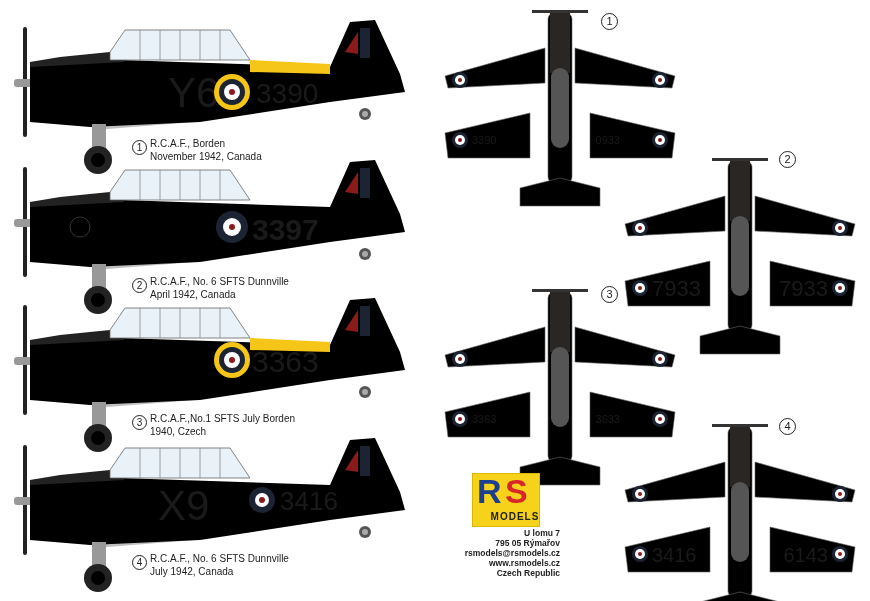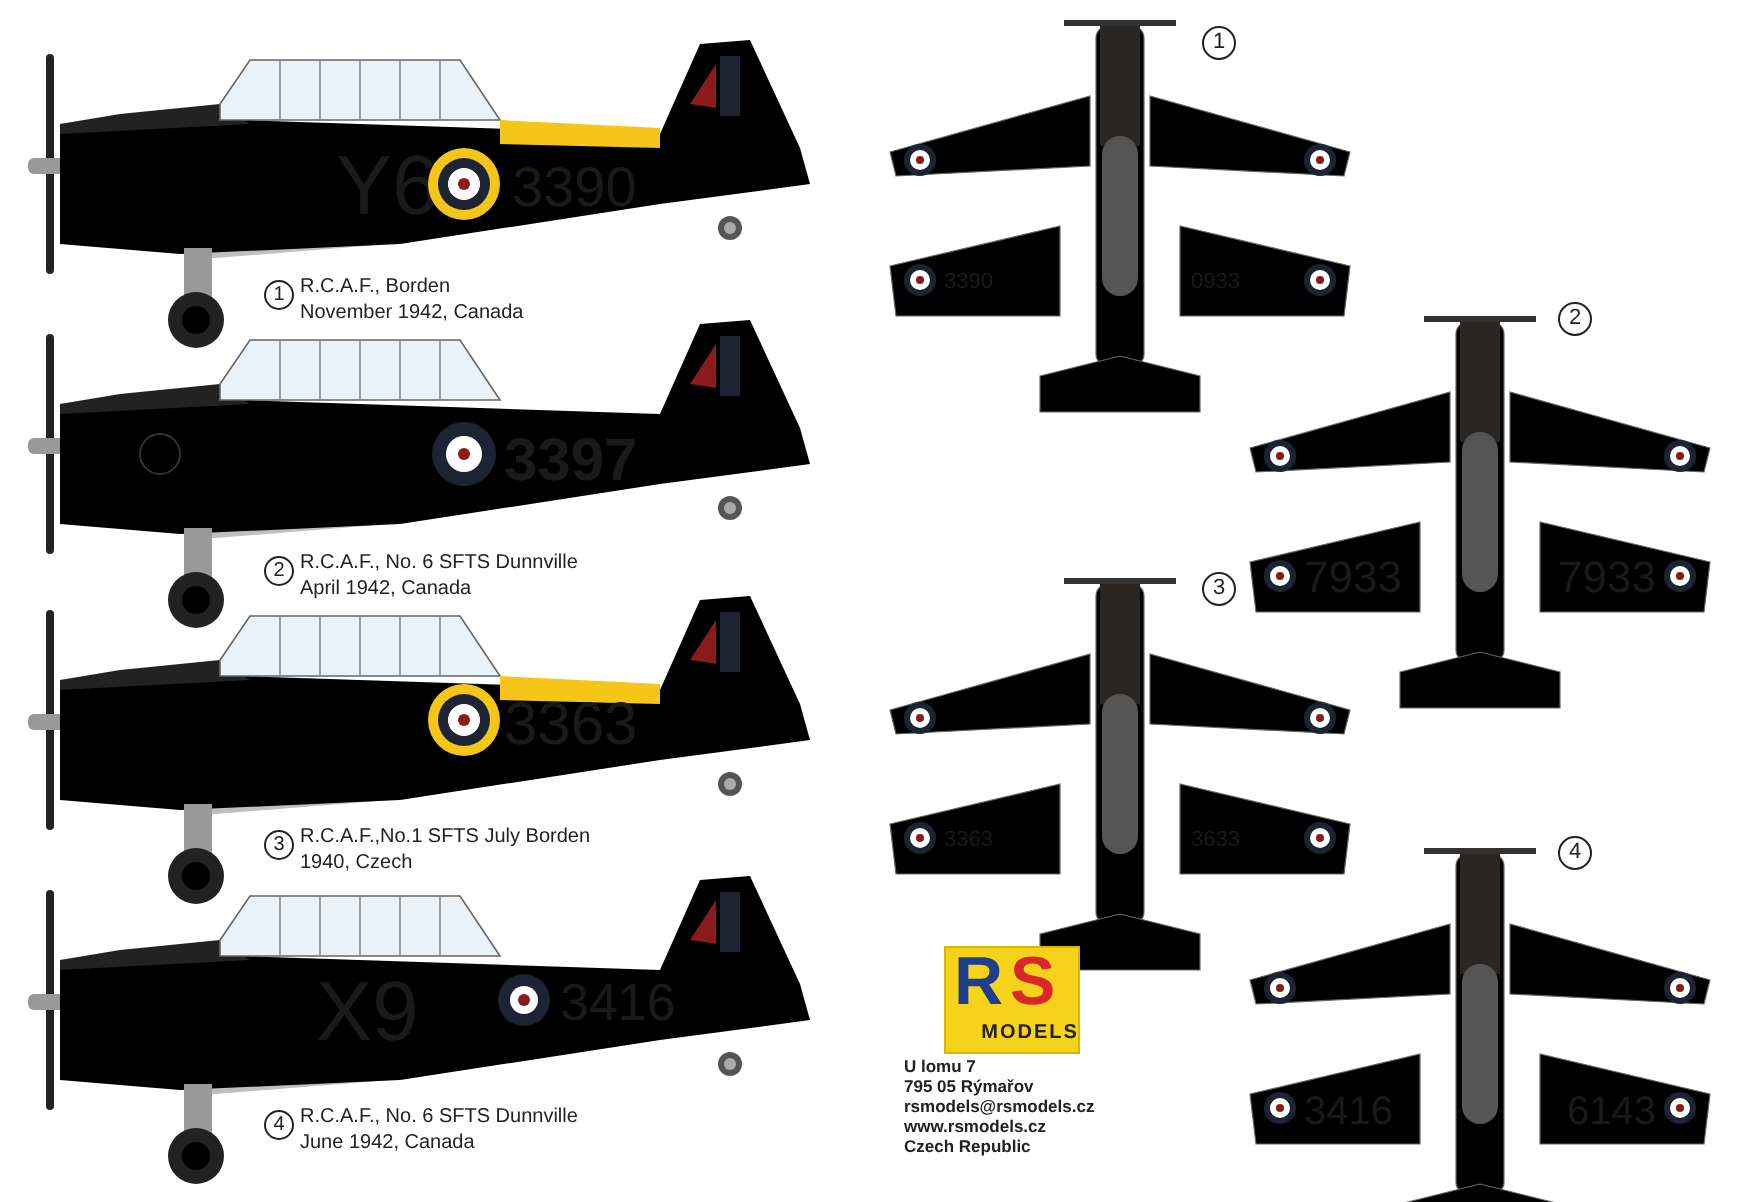--- a/index.html
+++ b/index.html
@@ -5,21 +5,21 @@
   html,body{margin:0;padding:0;background:#fff;}
   body{width:870px;height:601px;position:relative;overflow:hidden;font-family:"Liberation Sans",sans-serif;}
   .abs{position:absolute;}
   .caption{position:absolute;font-size:10px;line-height:13px;color:#222;}
   .caption .num{position:absolute;left:-18px;top:3px;width:13px;height:13px;border:1px solid #222;border-radius:50%;font-size:10px;line-height:13px;text-align:center;}
   .tnum{position:absolute;width:15px;height:15px;border:1px solid #222;border-radius:50%;font-size:11px;line-height:15px;text-align:center;color:#222;font-family:"Liberation Sans",sans-serif;}
   .logo{position:absolute;left:472px;top:473px;width:66px;height:52px;background:#f7d21b;border:1px solid #d9b600;}
   .logo .r{position:absolute;left:4px;top:-2px;font-family:"Liberation Sans",sans-serif;font-weight:bold;font-size:34px;color:#1c3f8f;letter-spacing:-1px;}
   .logo .s{position:absolute;left:32px;top:-2px;font-family:"Liberation Sans",sans-serif;font-weight:bold;font-size:34px;color:#d8262b;}
   .logo .m{position:absolute;left:0;width:84px;top:37px;text-align:center;font-family:"Liberation Sans",sans-serif;font-weight:bold;font-size:10px;letter-spacing:1px;color:#222;}
-  .addr{position:absolute;left:452px;top:528px;width:108px;text-align:left;font-size:8.5px;line-height:10px;font-weight:bold;color:#222;}
+  .addr{position:absolute;left:452px;top:528px;width:108px;text-align:right;font-size:8.5px;line-height:10px;font-weight:bold;color:#222;}
   svg text{font-family:"Liberation Sans",sans-serif;}
 </style>
 </head>
 <body>
 
 <svg class="abs" style="left:0;top:0" width="870" height="601">
   <defs>
     <g id="profile">
 
       <rect x="23" y="-55" width="4" height="110" rx="2" fill="#222"></rect>
@@ -166,21 +166,21 @@
   <div>April 1942, Canada</div>
 </div>
 <div class="caption" style="left:150px;top:412px">
   <span class="num">3</span>
   <div>R.C.A.F.,No.1 SFTS July Borden</div>
   <div>1940, Czech</div>
 </div>
 <div class="caption" style="left:150px;top:552px">
   <span class="num">4</span>
   <div>R.C.A.F., No. 6 SFTS Dunnville</div>
-  <div>June 1942, Canada</div>
+  <div>July 1942, Canada</div>
 </div>
 
 <div class="tnum" style="left:601px;top:13px">1</div>
 <div class="tnum" style="left:779px;top:151px">2</div>
 <div class="tnum" style="left:601px;top:286px">3</div>
 <div class="tnum" style="left:779px;top:418px">4</div>
 
 <div class="logo">
   <span class="r">R</span>
   <span class="s">S</span>

